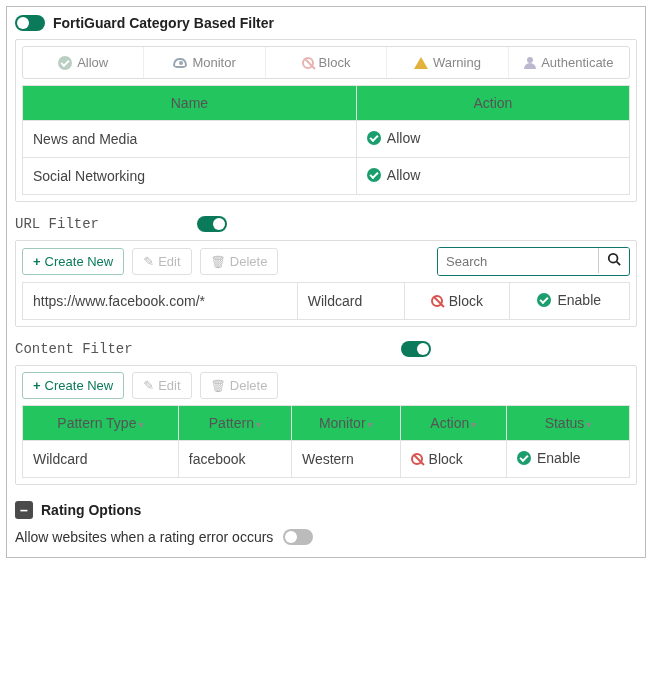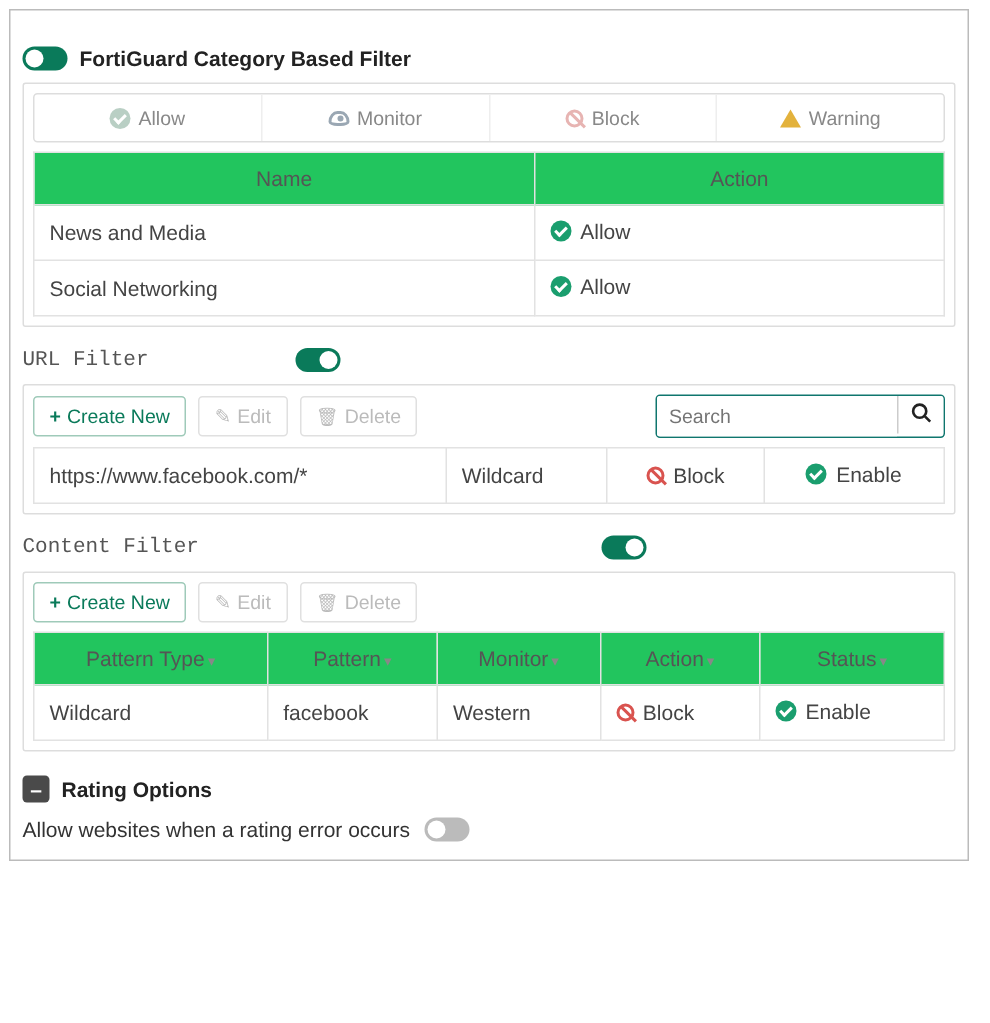--- a/index.html
+++ b/index.html
@@ -6,21 +6,21 @@
   body {
     margin: 0;
     font-family: Arial, Helvetica, sans-serif;
     font-size: 14px;
     color: #333;
     background: #fff;
   }
   .panel {
     border: 1px solid #bbb;
     margin: 6px;
-    padding: 20px 8px 12px 8px;
+    padding: 4px 8px 12px 8px;
     width: 640px;
   }
   .section-header {
     display: flex;
     align-items: center;
     gap: 8px;
     font-weight: 600;
     margin: 4px 0 8px 0;
     color: #222;
   }
@@ -230,20 +230,24 @@
         <span>Monitor</span>
       </div>
       <div class="btn">
         <span class="ico-block dim"></span>
         <span>Block</span>
       </div>
       <div class="btn">
         <span class="ico-warn"></span>
         <span>Warning</span>
       </div>
+      <div class="btn">
+        <span class="ico-user"></span>
+        <span>Authenticate</span>
+      </div>
     </div>
 
     <table>
       <tbody>
           <tr>
         <th style="width:55%">Name</th>
         <th>Action</th>
       </tr>
       <tr>
         <td>News and Media</td>

